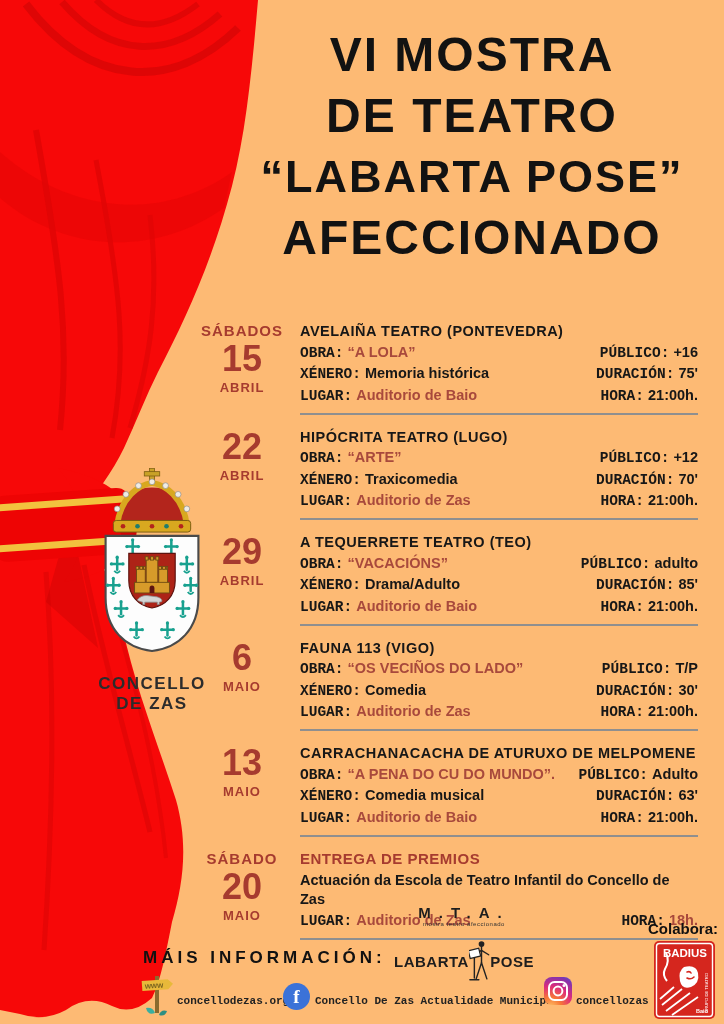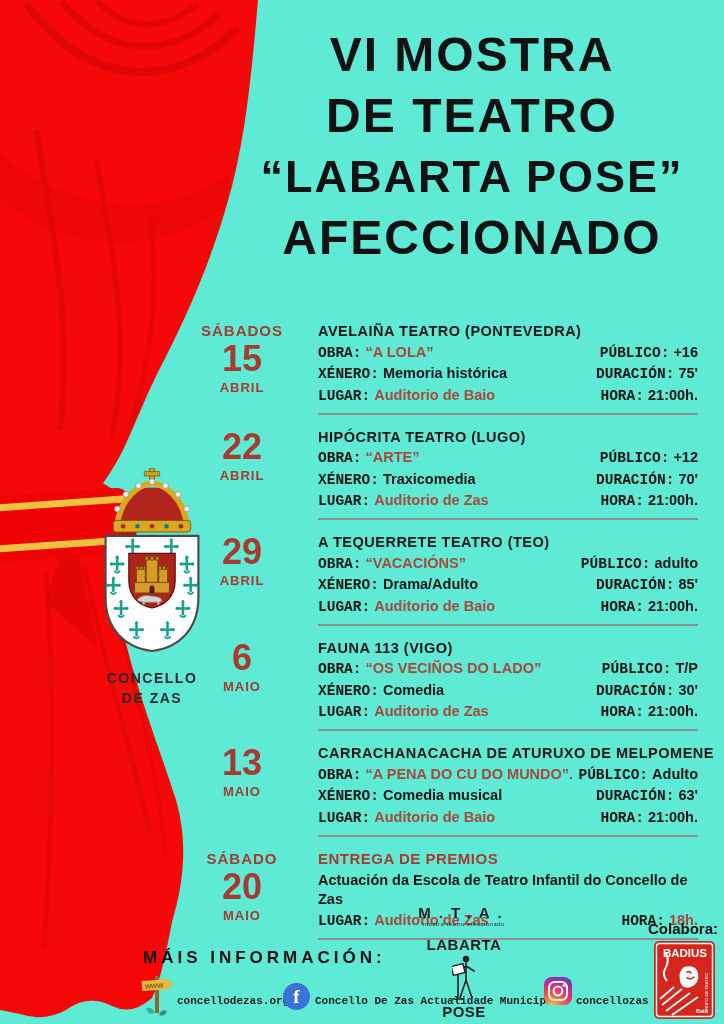--- a/index.html
+++ b/index.html
@@ -1,52 +1,52 @@
 <!DOCTYPE html>
 <html><head>
 <meta charset="utf-8">
 <style>
   html,body{margin:0;padding:0;background:#e9e9e9;}
   .poster{
-    position:relative;width:724px;height:1024px;background:#5eead4;
+    position:relative;width:724px;height:1024px;background:#fdba74;
     overflow:hidden;font-family:"Liberation Sans",sans-serif;margin:0 auto;
   }
   svg{display:block}
   
   .curtain{position:absolute;left:0;top:0;width:280px;height:1024px;}
   
   .title{position:absolute;left:242px;top:24px;width:460px;text-align:center;color:#121212;}
   .t-line{font-weight:bold;font-size:48px;line-height:61px;letter-spacing:2px;white-space:nowrap;}
   .t-line.small{font-size:45px;}
   
   .coa{position:absolute;left:94px;top:468px;width:116px;text-align:center;}
-  .coa-caption{margin-top:10px;font-weight:bold;font-size:14px;line-height:20px;letter-spacing:1.5px;color:#2c2c2c;}
+  .coa-caption{margin-top:16px;font-weight:bold;font-size:17px;line-height:20px;letter-spacing:1.5px;color:#2c2c2c;}
   
   .schedule{position:absolute;left:196px;top:322px;width:502px;}
   .event{display:flex;margin-bottom:13px;}
   .date-col{width:92px;flex:none;text-align:center;color:#a63b2f;}
   .d-label{font-weight:bold;font-size:15px;letter-spacing:1px;line-height:18px;}
   .d-num{font-weight:bold;font-size:36px;line-height:38px;}
   .d-month{font-weight:bold;font-size:13px;letter-spacing:1px;line-height:20px;}
-  .det{flex:1;margin-left:30px;min-width:0;}
+  .det{flex:1;margin-left:12px;min-width:0;}
   .company{font-weight:bold;font-size:14.5px;letter-spacing:.5px;color:#171717;line-height:18px;white-space:nowrap;}
   .ev-title{font-weight:bold;font-size:15px;letter-spacing:.5px;color:#a63b2f;line-height:18px;}
   .desc{font-weight:bold;font-size:14.5px;color:#171717;line-height:19px;margin-top:3px;max-width:396px;}
   .drow{display:flex;font-size:14.5px;line-height:17px;margin-top:3.5px;}
   .dleft{flex:1;min-width:0;white-space:nowrap;}
   .dright{width:156px;flex:none;white-space:nowrap;text-align:right;}
   .lbl{font-weight:bold;color:#171717;font-family:Liberation Mono, monospace;}
   .vr{font-weight:bold;color:#a8493c;}
   .vb{font-weight:bold;color:#171717;}
   .sep{border-bottom:2px solid #8f8f8f;margin-top:8px;}
   
   .mta{position:absolute;left:394px;top:905px;width:140px;text-align:center;color:#1d1d1d;}
   .mta-acr{font-weight:bold;font-size:15px;letter-spacing:8px;line-height:16px;}
   .mta-sub{font-size:6px;letter-spacing:.5px;line-height:7px;color:#333;}
-  .mta-name{display:flex;align-items:center;justify-content:center;margin-top:8px;flex-direction:column;}
+  .mta-name{display:flex;align-items:center;justify-content:center;margin-top:8px;}
   .mta-word{font-weight:bold;font-size:15px;letter-spacing:.5px;}
   .mais-info{position:absolute;left:143px;top:948px;font-weight:bold;font-size:17px;letter-spacing:4px;color:#111;}
   .www-icon{position:absolute;left:139px;top:971px;}
   .site-label{position:absolute;left:177px;top:995px;font-family:"Liberation Mono",monospace;font-weight:bold;font-size:11px;color:#222;}
   .fb-icon{position:absolute;left:283px;top:983px;width:27px;height:27px;border-radius:50%;background:#3b72d8;color:#fff;
     display:flex;align-items:center;justify-content:center;font-family:"Liberation Serif",serif;font-weight:bold;font-size:19px;}
   .fb-label{position:absolute;left:315px;top:995px;font-family:"Liberation Mono",monospace;font-weight:bold;font-size:11px;color:#222;}
   .ig-icon{position:absolute;left:544px;top:977px;width:28px;height:28px;border-radius:8px;
     background:radial-gradient(circle at 25% 110%, #fdc468 0%, #f77737 28%, #dd2a7b 58%, #8134af 85%, #515bd4 100%);}
   .ig-label{position:absolute;left:576px;top:995px;font-family:"Liberation Mono",monospace;font-weight:bold;font-size:11px;color:#222;}

